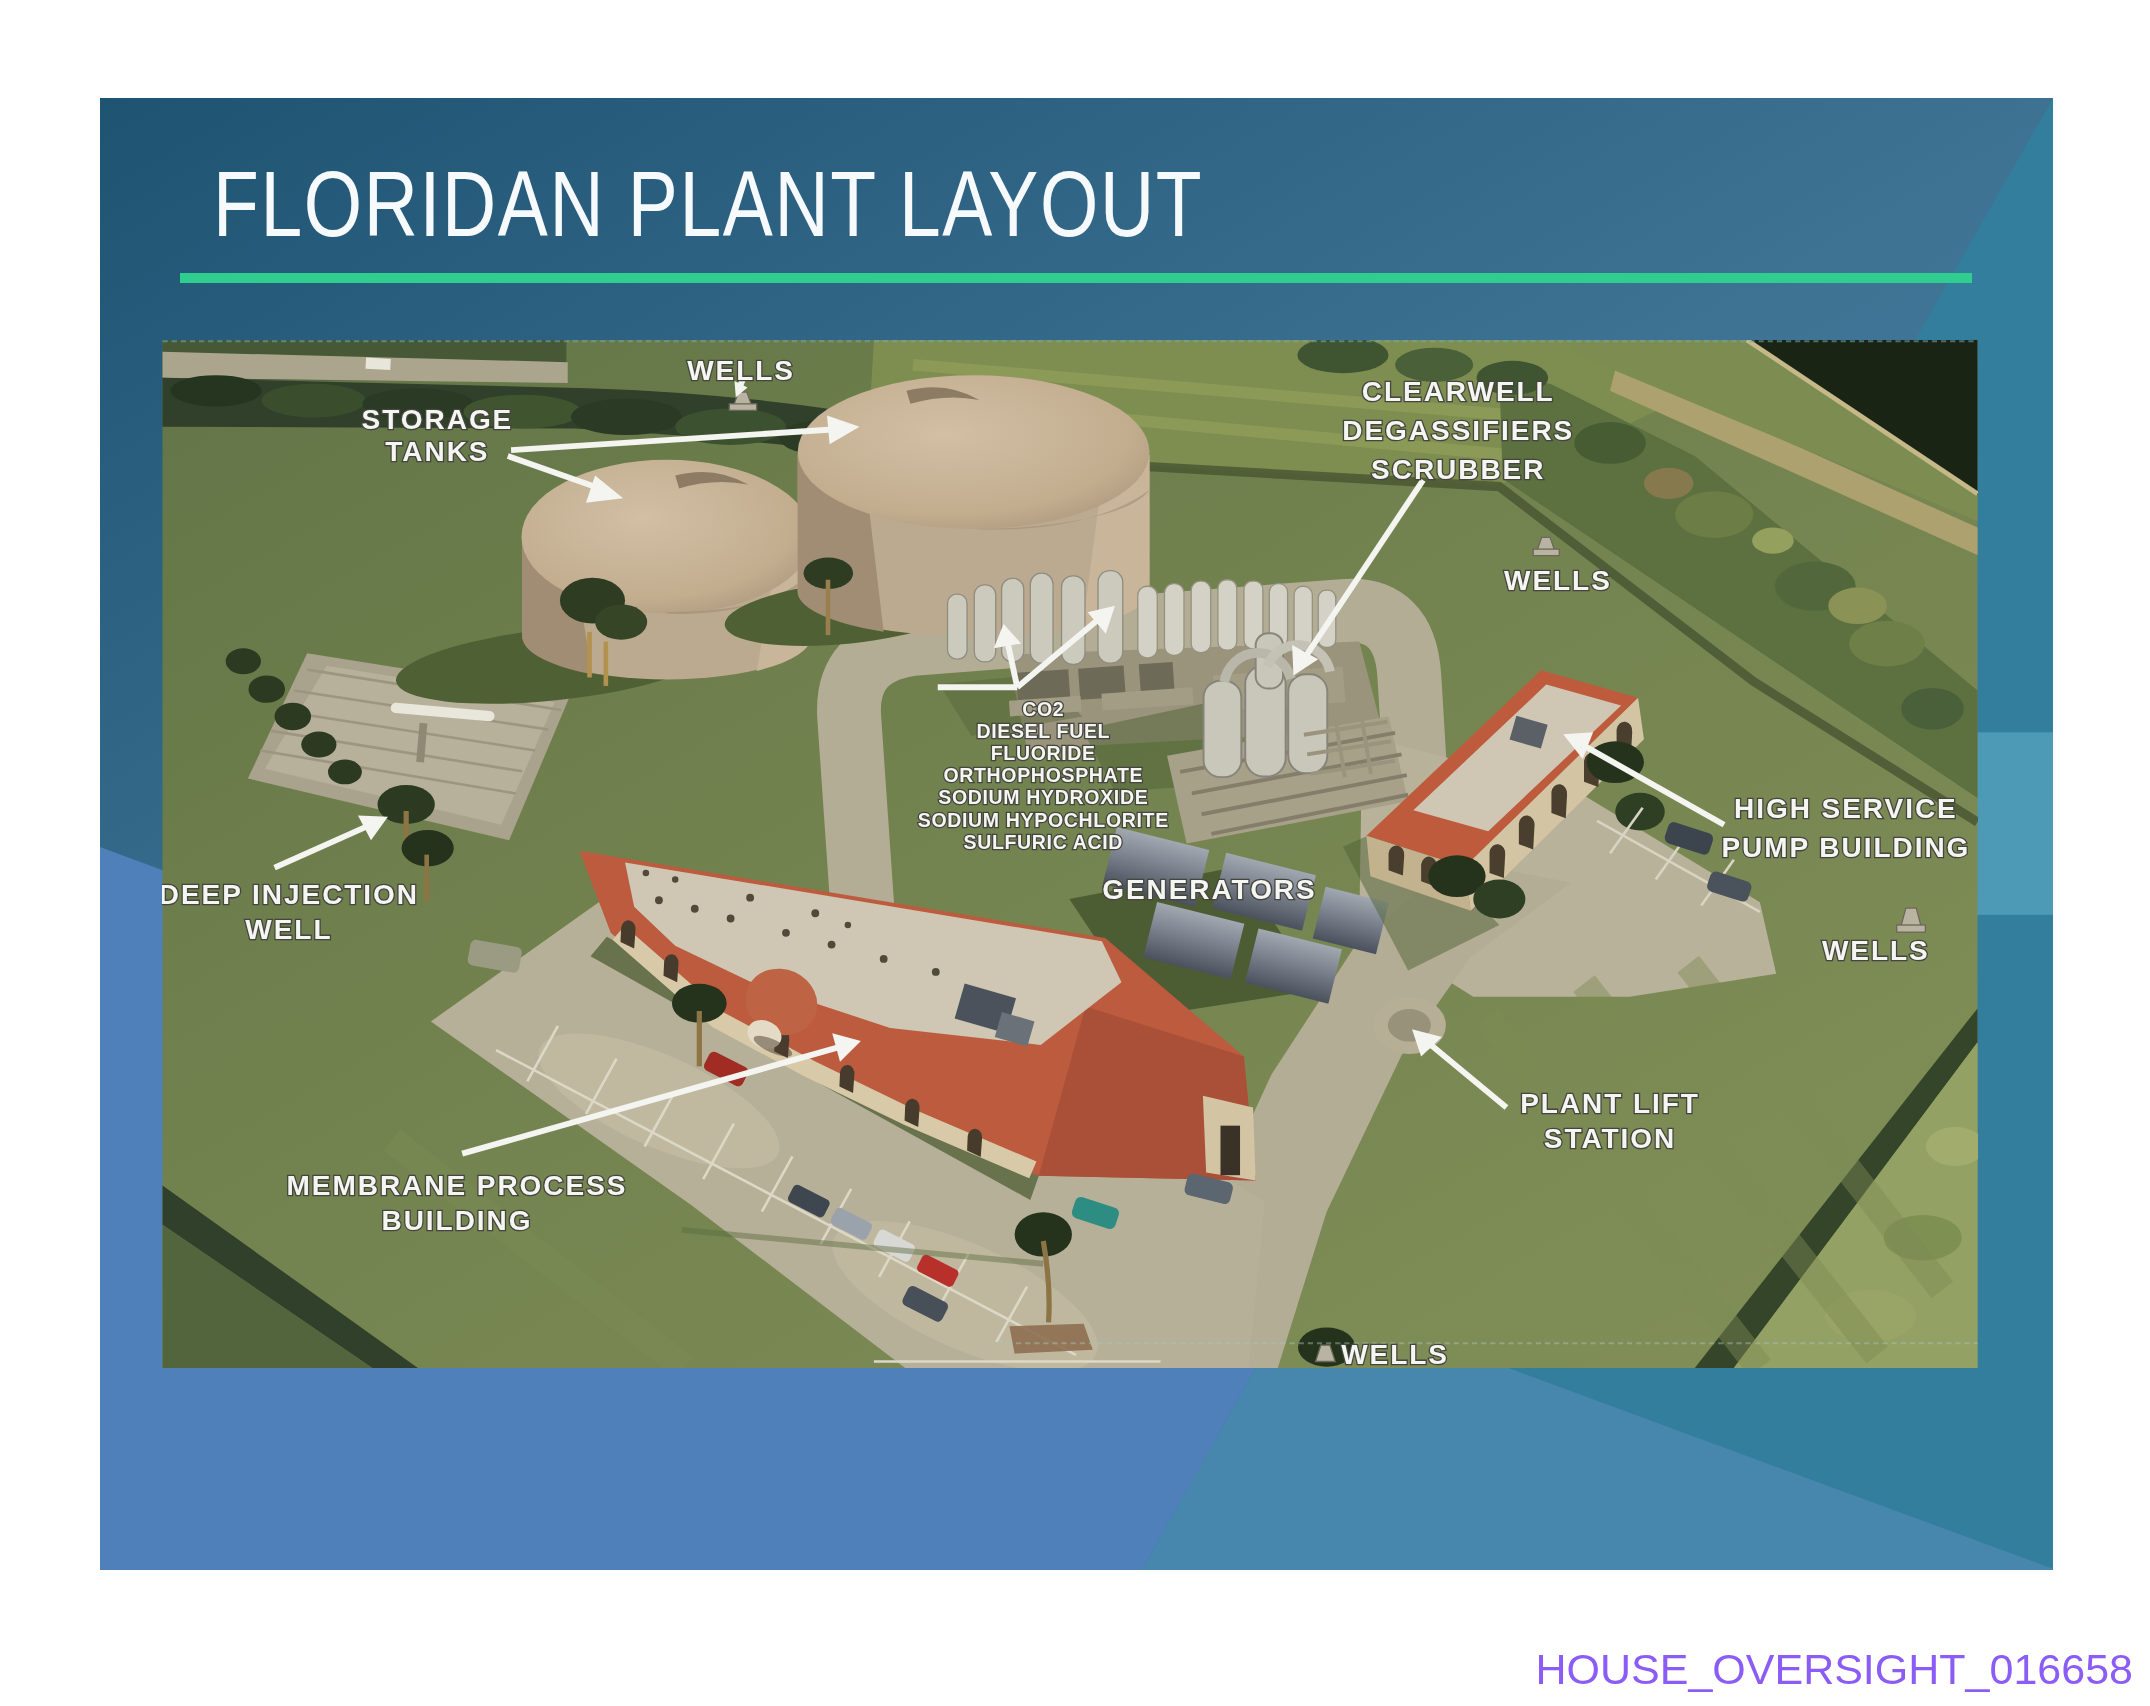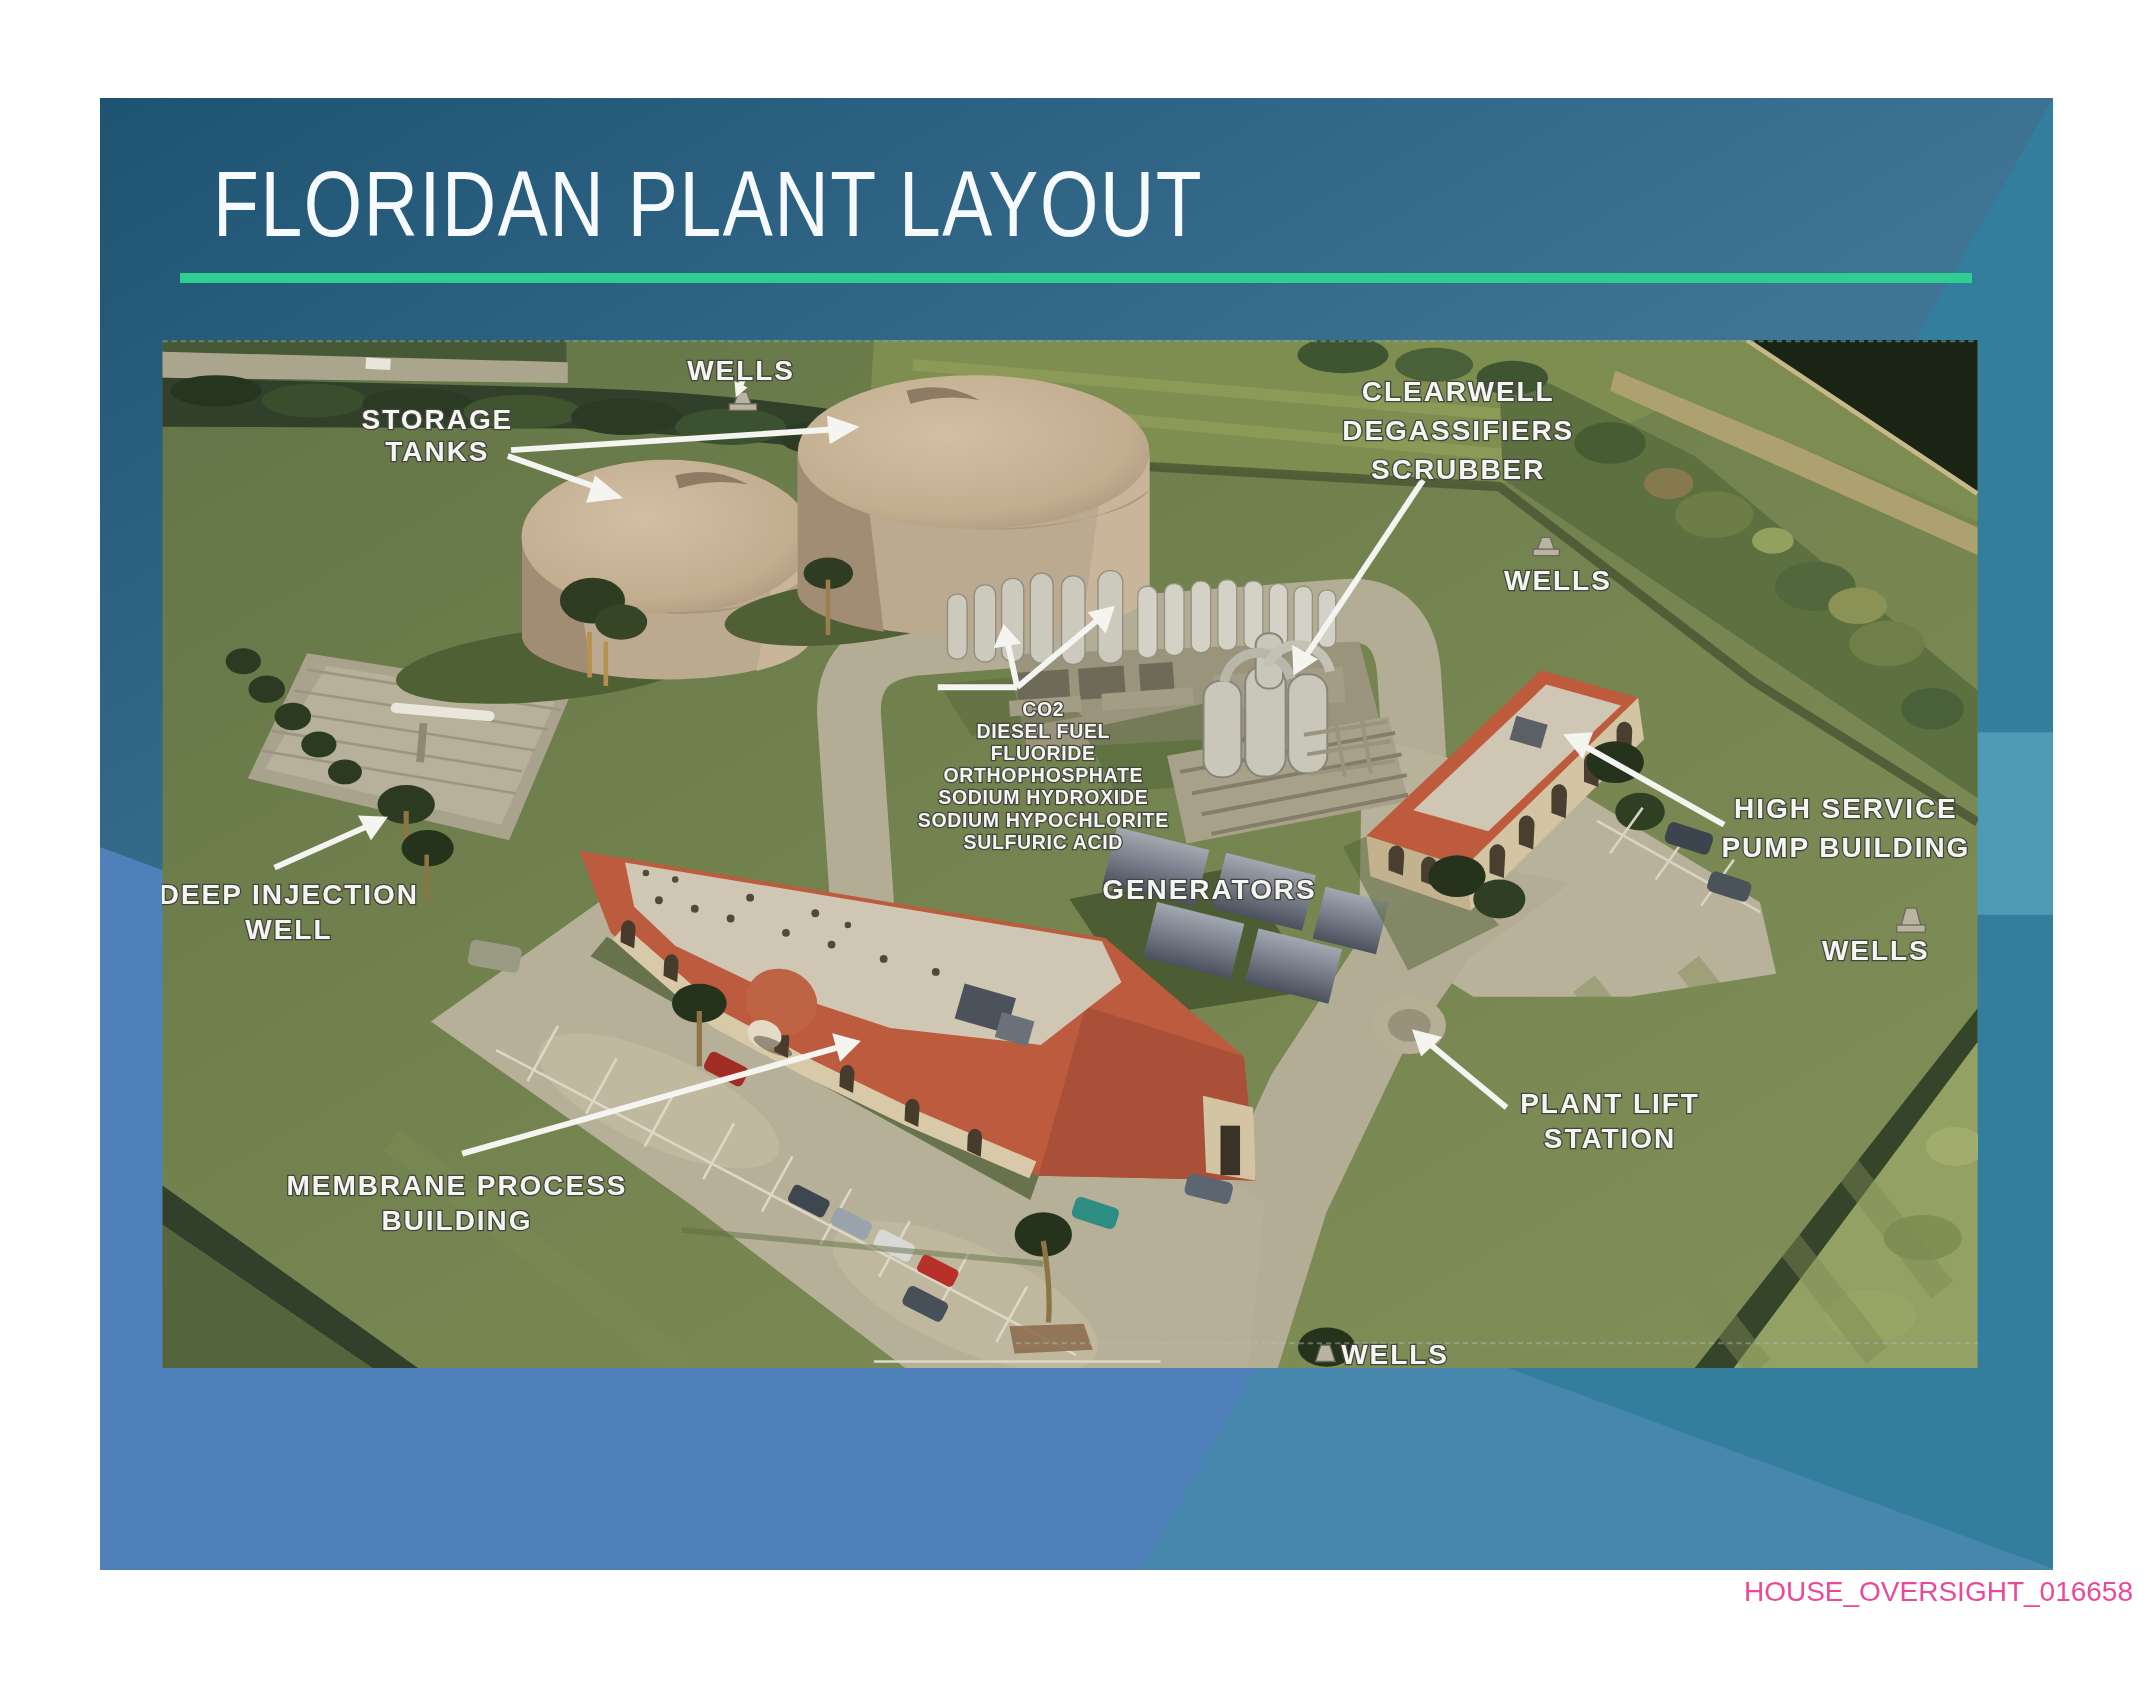--- a/index.html
+++ b/index.html
@@ -1,21 +1,21 @@
 <!DOCTYPE html>
 <html style="font-size:10.4px"><head>
 <meta charset="utf-8">
 <style>
   html,body{margin:0;padding:0;background:#ffffff;}
   body{width:2151px;height:1707px;position:relative;overflow:hidden;font-family:"Liberation Sans",sans-serif;}
   .slide{position:absolute;left:100px;top:98px;width:1953px;height:1472px;overflow:hidden;}
   .bg{position:absolute;left:0;top:0;width:100%;height:100%;}
   .title{position:absolute;left:113px;top:54px;font-size:92px;letter-spacing:2px;color:#f6fafc;white-space:nowrap;transform:scaleX(0.8154);transform-origin:0 0;}
   .rule{position:absolute;left:80px;top:175px;width:1792px;height:9.8px;background:#2fcd90;}
-  .bates{position:absolute;right:18px;top:1576px;font-size:28px;color:#ec4899;white-space:nowrap;}
+  .bates{position:absolute;right:18px;top:1645px;font-size:43px;color:#8b5cf6;white-space:nowrap;}
   .photo{position:absolute;left:162px;top:340px;width:1816px;height:1028px;}
 </style>
 </head>
 <body>
 
 <div class="slide">
 <svg class="bg" viewBox="153 151 2997 2258" preserveAspectRatio="none" xmlns="http://www.w3.org/2000/svg">
   <defs>
     <linearGradient id="bggrad" x1="0" y1="0" x2="0.75" y2="1">
       <stop offset="0" stop-color="#1f5372"></stop>

